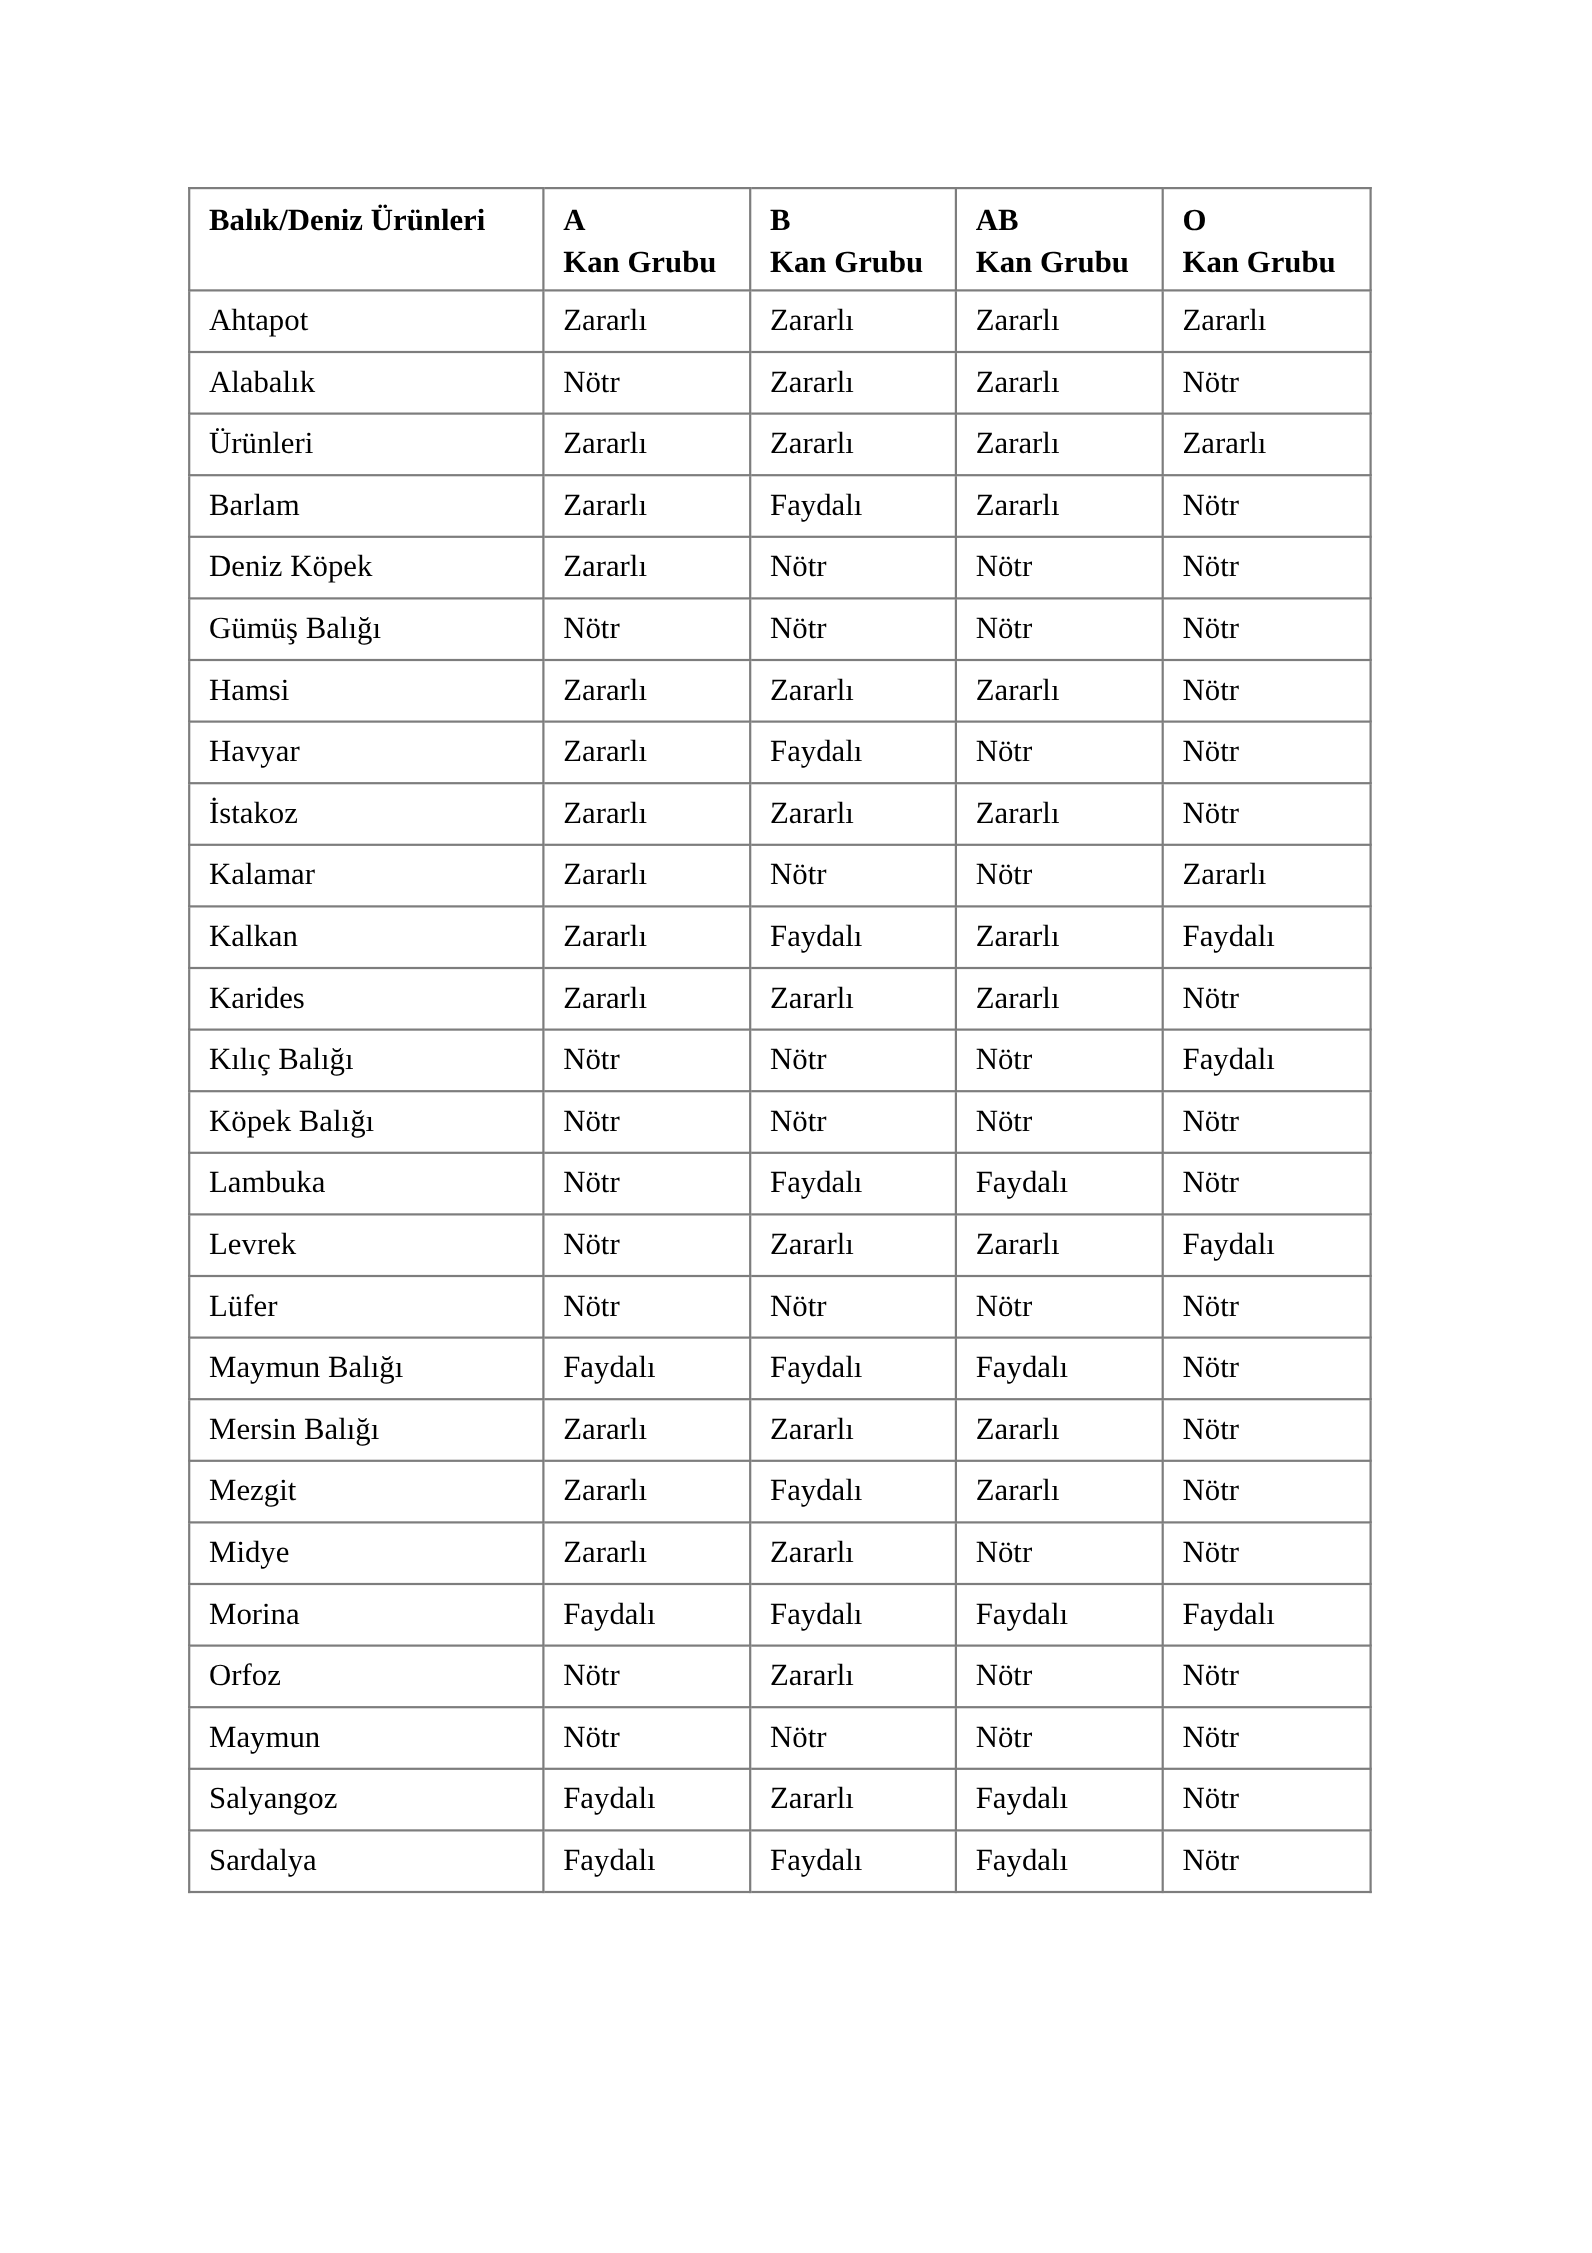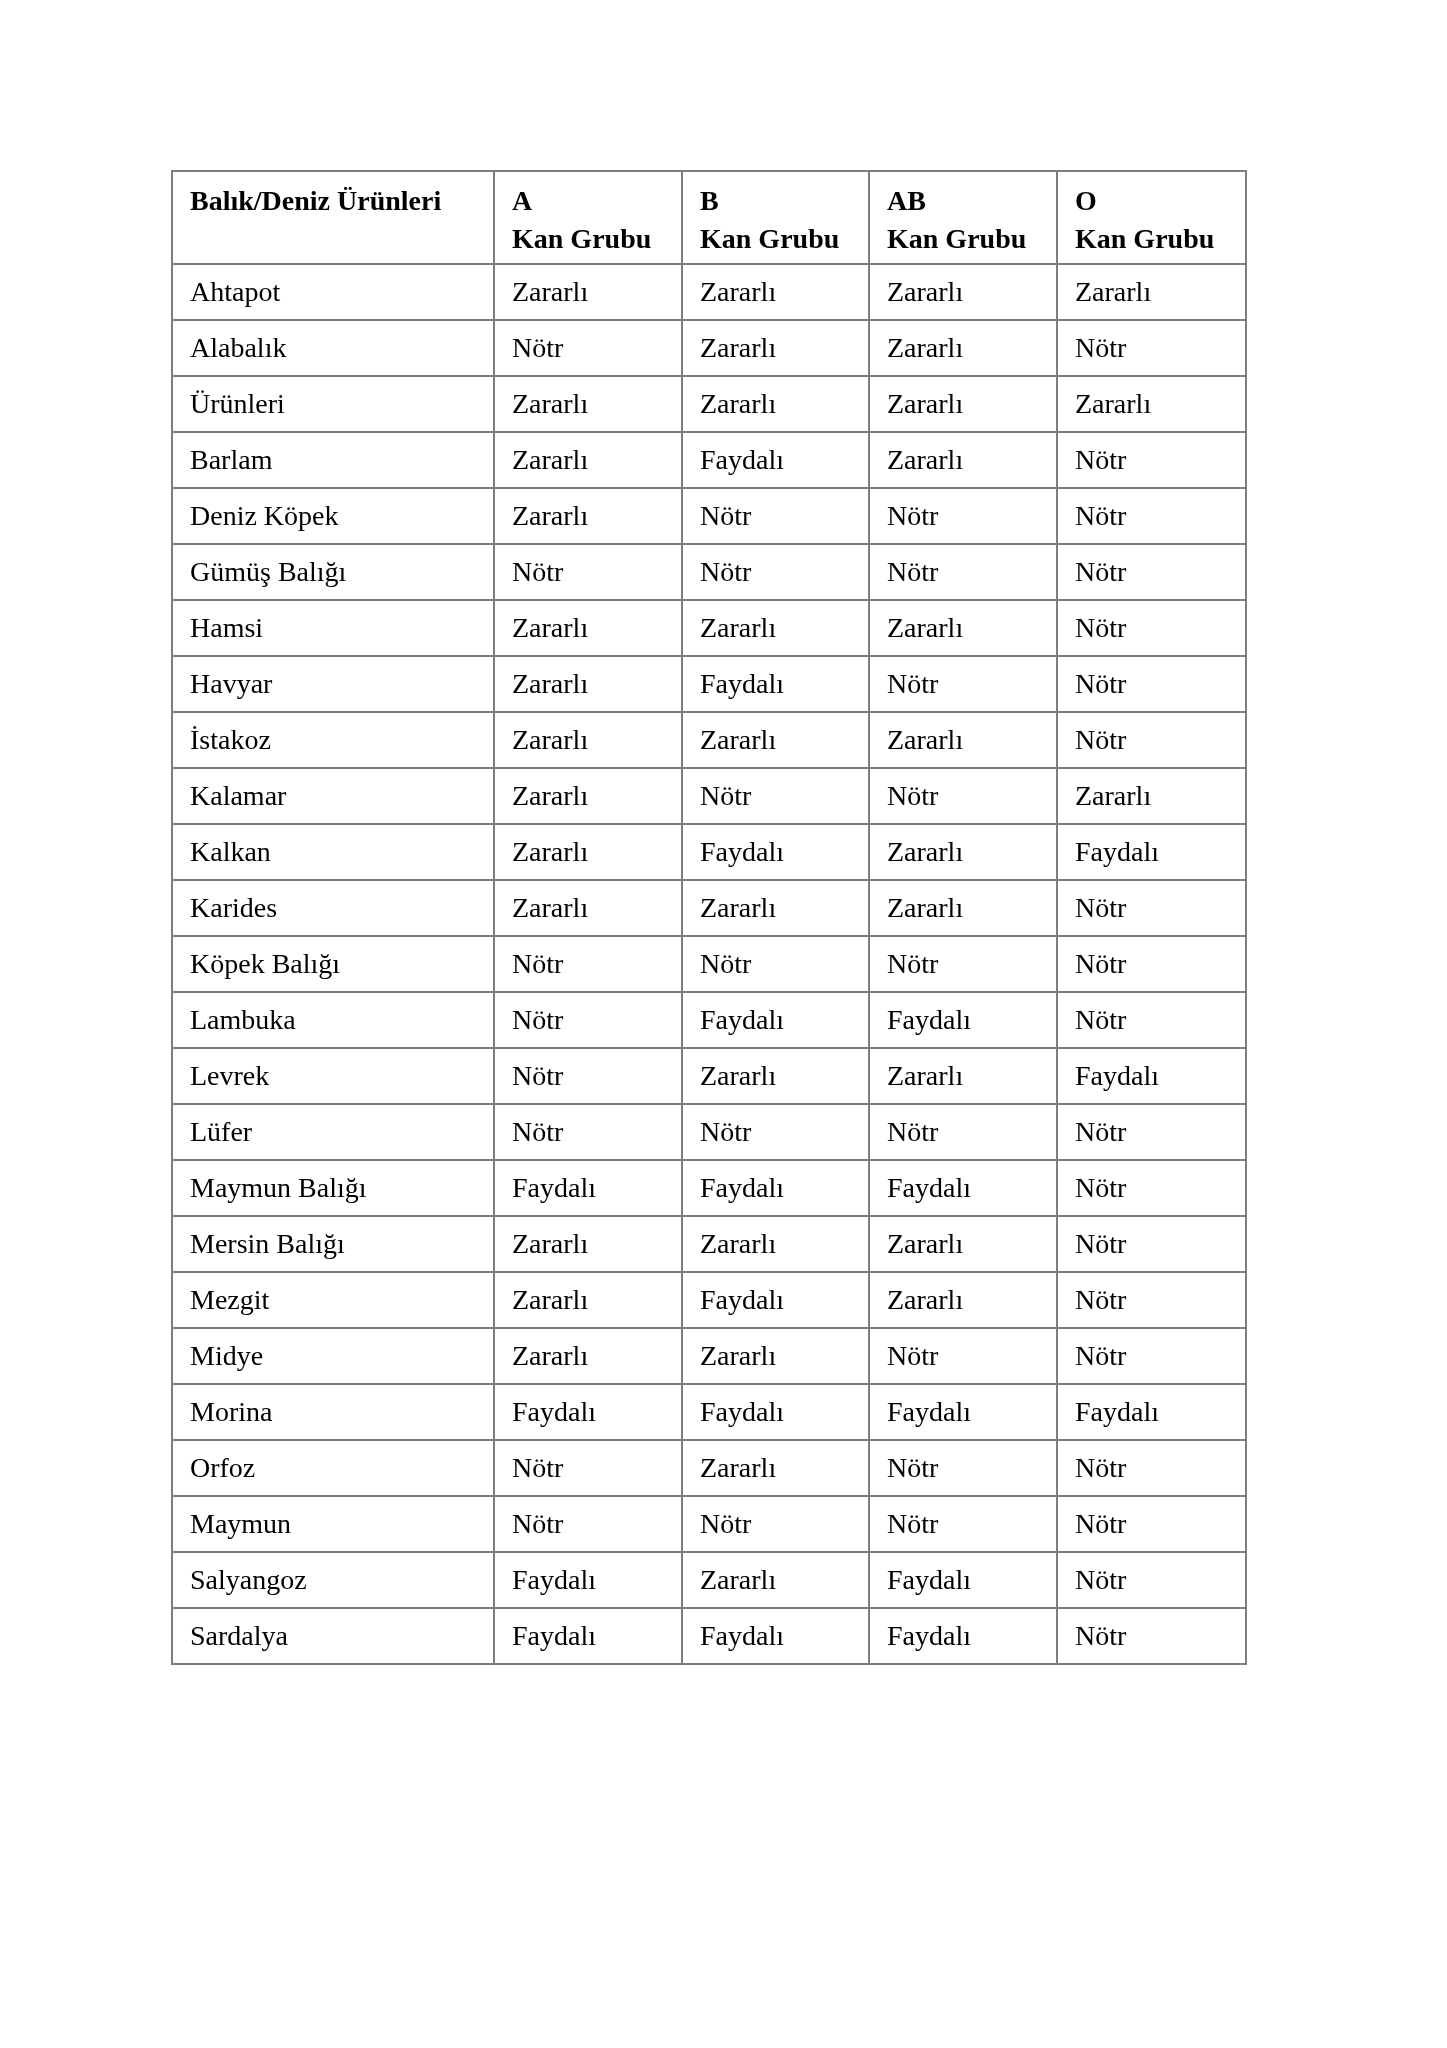--- a/index.html
+++ b/index.html
@@ -184,20 +184,27 @@
     </tr>
 
     <tr>
       <td>Karides</td>
       <td>Zararlı</td>
       <td>Zararlı</td>
       <td>Zararlı</td>
       <td>Nötr</td>
     </tr>
 
+    <tr>
+      <td>Kılıç Balığı</td>
+      <td>Nötr</td>
+      <td>Nötr</td>
+      <td>Nötr</td>
+      <td>Faydalı</td>
+    </tr>
 
     <tr>
       <td>Köpek Balığı</td>
       <td>Nötr</td>
       <td>Nötr</td>
       <td>Nötr</td>
       <td>Nötr</td>
     </tr>
 
     <tr>

